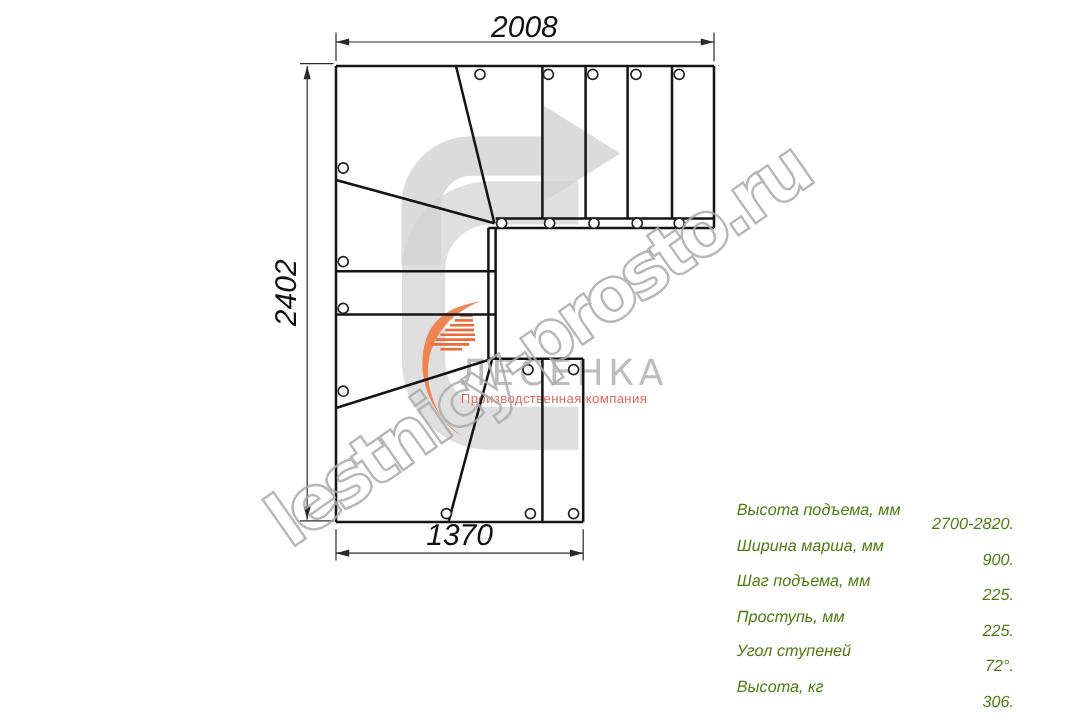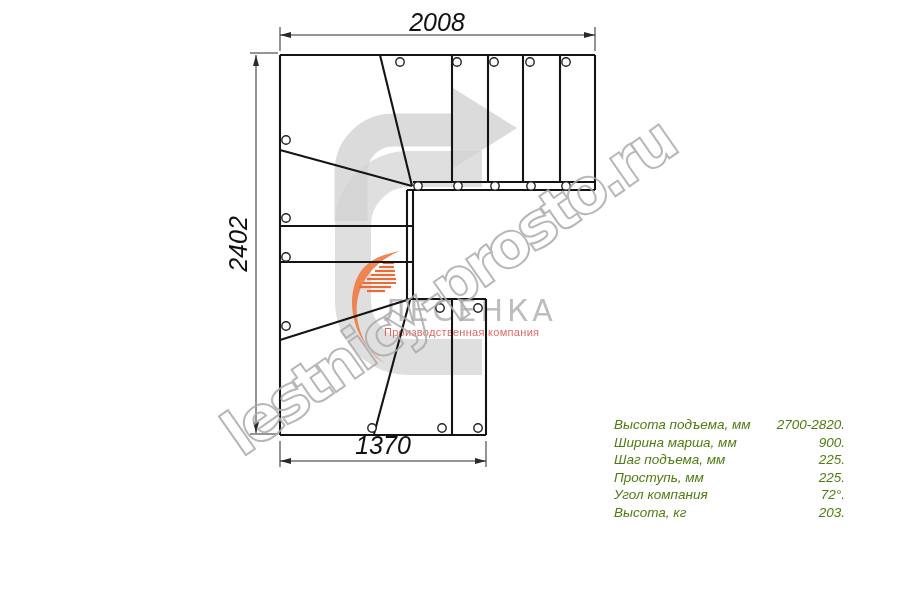--- a/index.html
+++ b/index.html
@@ -7,21 +7,21 @@
           font-family:"Liberation Sans",sans-serif;}
   #plan-svg{position:absolute;left:0;top:0;}
   .dim-text{font:italic 25px "Liberation Sans",sans-serif;fill:#111;}
   .logo-name{font-family:"DejaVu Sans",sans-serif;font-size:30px;letter-spacing:4px;}
   .logo-subtitle{font-family:"Liberation Sans",sans-serif;font-size:11px;letter-spacing:0.3px;}
   .wm-text{font-family:"DejaVu Sans",sans-serif;font-weight:bold;font-size:62px;
            letter-spacing:-5px;fill:none;stroke-width:2px;opacity:0.85;}
   .specs{position:absolute;left:614px;top:416px;width:231px;
          font:italic 13.5px "Liberation Sans",sans-serif;color:#4d7c0f;}
   .specs-row{display:flex;justify-content:space-between;line-height:17.5px;white-space:nowrap;}
-  .specs-value{text-align:left;}
+  .specs-value{text-align:left;margin-top:12px;}
 </style>
 </head>
 <body>
 
 <div id="canvas">
 
   <svg id="plan-svg" width="900" height="600" viewBox="0 0 900 600">
 
     <path d="M 482,169 L 409,169 A 56,56 0 0 0 353,225 L 353,301 A 56,56 0 0 0 409,357 L 482,357" fill="none" stroke-width="36" opacity="0.8" stroke="#d7d7d7"></path>
 
@@ -128,21 +128,21 @@
     </div>
     <div class="specs-row">
       <span class="specs-label">Шаг подъема, мм</span>
       <span class="specs-value">225.</span>
     </div>
     <div class="specs-row">
       <span class="specs-label">Проступь, мм</span>
       <span class="specs-value">225.</span>
     </div>
     <div class="specs-row">
-      <span class="specs-label">Угол компания</span>
+      <span class="specs-label">Угол ступеней</span>
       <span class="specs-value">72°.</span>
     </div>
     <div class="specs-row">
       <span class="specs-label">Высота, кг</span>
-      <span class="specs-value">203.</span>
+      <span class="specs-value">306.</span>
     </div>
   </div>
 </div>
 
 </body></html>

